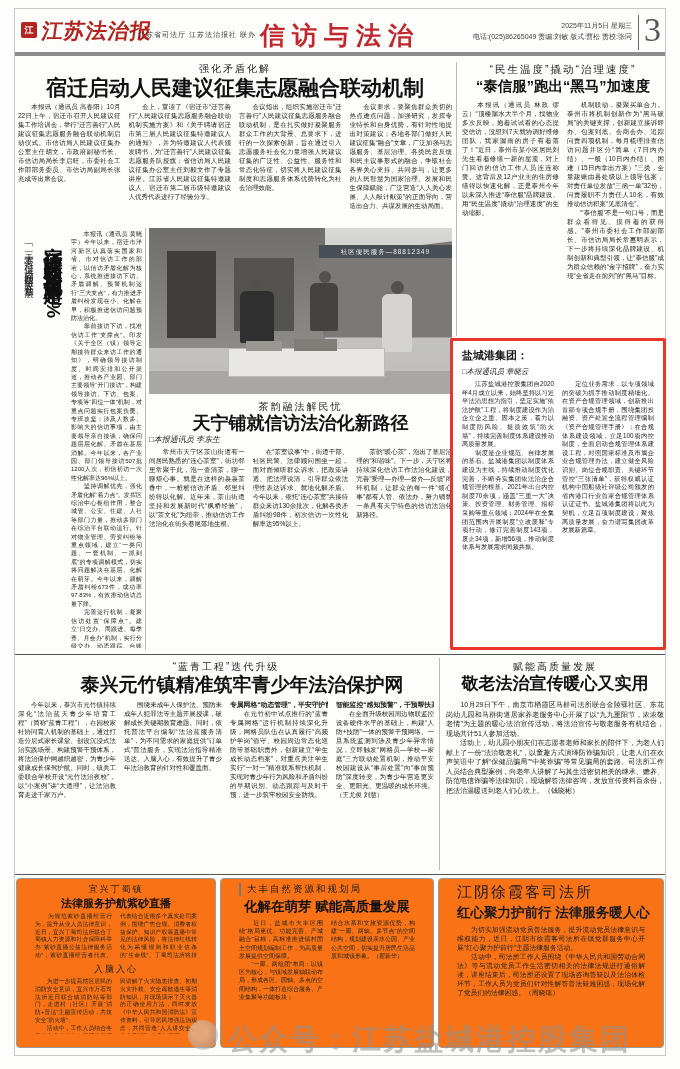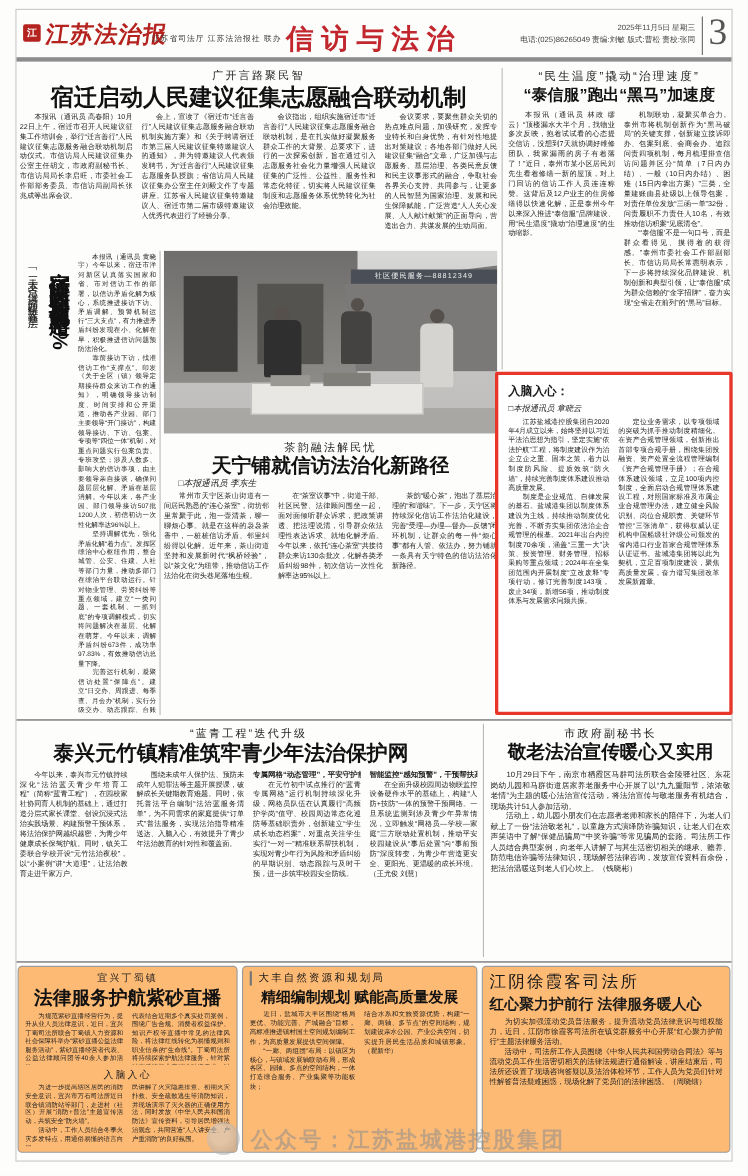--- a/index.html
+++ b/index.html
@@ -26,34 +26,34 @@
   .vline { background:#b9b9b9; width:1px; }
   .hline { background:#555; height:1px; }
   
   .v { writing-mode:vertical-rl; }
   .rail-kicker { font-size:9.5px; letter-spacing:3px; color:#222; }
   .rail-headline { font-size:19px; font-weight:bold; letter-spacing:3px; color:#111; }
   .rail-body { font-size:6px; line-height:8.4px; }
   
   .redbox { border:3px solid #e8362a; border-radius:2px; background:#fff; padding:7px 9px; }
   
-  .bbox { border:1px solid #9a9a9a; border-radius:4px; padding:4px 6px; background:#fdba74; }
+  .bbox { border:1px solid #9a9a9a; border-radius:4px; padding:4px 18px; background:#f97316; }
   
   .photo { background:linear-gradient(#d8d8d6 0%,#c9c9c7 30%,#bdbcba 100%); overflow:hidden; }
   .ph-bldg { position:absolute; left:0; top:0; width:58%; height:72%; background:linear-gradient(#6f6e6c,#8d8b88); }
   .ph-door { position:absolute; background:#3f3e3d; }
   .ph-tent { position:absolute; right:0; top:8%; width:46%; height:58%; background:#7a7977; clip-path:polygon(0 18%,100% 0,100% 100%,8% 100%); }
   .ph-banner { position:absolute; right:0; top:10%; width:44%; height:13px; background:#4a4f57; color:#eee; font-size:6.5px; line-height:13px; text-align:center; letter-spacing:1px; overflow:hidden; }
   .ph-person { position:absolute; background:#3a3a3a; border-radius:6px 6px 2px 2px; }
   .ph-head { position:absolute; background:#55504b; border-radius:50%; }
   .ph-table { position:absolute; background:#e8e7e4; border:1px solid #bbb; }
   .ph-item { position:absolute; background:#9a9892; }
   .ph-ground { position:absolute; left:0; bottom:0; width:100%; height:14%; background:#a9a7a3; }
   
-  .watermark { display:flex; align-items:flex-end; gap:10px; color:#8f8f8f; opacity:.55; font-size:20px; font-weight:bold; letter-spacing:2px; white-space:nowrap; z-index:40; }
+  .watermark { display:flex; align-items:flex-start; gap:10px; color:#8f8f8f; opacity:.55; font-size:29px; font-weight:bold; letter-spacing:2px; white-space:nowrap; z-index:40; }
   .wm-circle { width:30px; height:30px; border-radius:50%; background:radial-gradient(circle at 40% 40%, #cfcfcf 30%, #8f8f8f 100%); flex:0 0 auto; }
 </style>
 </head>
 <body>
 
 <div id="page">
 
   <div class="abs frame" style="left:14px; top:8px; width:652px; height:1048px;"></div>
 
   <div class="abs" style="left:21px; top:22px;">
@@ -63,21 +63,21 @@
   <div class="abs organizer" style="left:138px; top:30px;">江苏省司法厅  江苏法治报社  联办</div>
   <div class="abs section-title" style="left:0; top:19px; width:680px; text-align:center;">信访与法治</div>
   <div class="abs head-info" style="left:430px; top:20px; width:202px;">
     <div>2025年11月5日  星期三</div>
     <div>电话:(025)86265049  责编:刘敏  版式:曹松  责校:张同</div>
   </div>
   <div class="abs" style="left:638px; top:15px; width:1px; height:35px; background:#666;"></div>
   <div class="abs page-num" style="left:644px; top:13px;">3</div>
   <div class="abs gray-bar" style="left:15px; top:52px; width:650px; height:4px;"></div>
 
-  <div class="abs kicker" style="left:18px; top:62px; width:434px;">广开言路聚民智</div>
+  <div class="abs kicker" style="left:18px; top:62px; width:434px;">强化矛盾化解</div>
   <div class="abs headline" style="left:18px; top:74px; width:434px; font-size:21px;">宿迁启动人民建议征集志愿融合联动机制</div>
   <div class="abs cols" style="left:18px; top:102px; width:434px; height:122px;">
     <div class="col">　　本报讯（通讯员 高春阳）10月22日上午，宿迁市召开人民建议征集工作培训会，举行“迁言善行”人民建议征集志愿服务融合联动机制启动仪式。市信访局人民建议征集办公室主任胡文，市政府副秘书长、市信访局局长李启旺，市委社会工作部部务委员、市信访局副局长张兆成等出席会议。</div>
     <div class="col">　　会上，宣读了《宿迁市“迁言善行”人民建议征集志愿服务融合联动机制实施方案》和《关于聘请宿迁市第三届人民建议征集特邀建议人的通知》，并为特邀建议人代表颁发聘书，为“迁言善行”人民建议征集志愿服务队授旗；省信访局人民建议征集办公室主任刘毅文作了专题讲座。江苏省人民建议征集特邀建议人、宿迁市第二届市级特邀建议人优秀代表进行了经验分享。</div>
     <div class="col">　　会议指出，组织实施宿迁市“迁言善行”人民建议征集志愿服务融合联动机制，是在扎实做好凝聚服务群众工作的大背景、总要求下，进行的一次探索创新，旨在通过引入志愿服务社会化力量增强人民建议征集的广泛性、公益性、服务性和常态化特征，切实将人民建议征集制度和志愿服务体系优势转化为社会治理效能。</div>
     <div class="col">　　会议要求，要聚焦群众关切的热点难点问题，加强研究，发挥专业特长和自身优势，有针对性地提出对策建议；各地各部门做好人民建议征集“融合”文章，广泛加强与志愿服务、基层治理、各类民意反馈和民主议事形式的融合，争取社会各界关心支持、共同参与，让更多的人民智慧为国家治理、发展和民生保障赋能，广泛营造“人人关心发展、人人献计献策”的正面导向，营造出合力、共谋发展的生动局面。</div>
   </div>
 
   <div class="abs vline" style="left:456px; top:62px; height:274px;"></div>
 
@@ -102,49 +102,49 @@
     <div class="ph-head" style="left:56%; top:26%; width:12px; height:12px;"></div>
     <div class="ph-person" style="left:53%; top:33%; width:28px; height:48px; background:#454341;"></div>
     <div class="ph-head" style="left:80%; top:32%; width:13px; height:13px;"></div>
     <div class="ph-person" style="left:77%; top:40%; width:30px; height:58px; background:#d6d4d0;"></div>
     <div class="ph-table" style="left:26%; top:72%; width:52%; height:18%;"></div>
     <div class="ph-item" style="left:32%; top:68%; width:12%; height:6%;"></div>
     <div class="ph-item" style="left:48%; top:67%; width:14%; height:7%; background:#807e78;"></div>
   </div>
   <div class="abs headline" style="left:149px; top:411px; width:303px; font-size:18px;">天宁铺就信访法治化新路径</div>
   <div class="abs kicker" style="left:149px; top:400px; width:303px;">茶韵融法解民忧</div>
-  <div class="abs byline" style="left:162px; top:434px;">□本报通讯员  李东生</div>
+  <div class="abs byline" style="left:149px; top:434px;">□本报通讯员  李东生</div>
   <div class="abs cols" style="left:149px; top:447px; width:303px; height:201px;">
     <div class="col">　　常州市天宁区茶山街道有一间居民熟悉的“连心茶室”，街坊邻里常聚于此，泡一壶清茶，聊一聊烦心事。就是在这样的袅袅茶香中，一桩桩信访矛盾、邻里纠纷得以化解。近年来，茶山街道坚持和发展新时代“枫桥经验”，以“茶文化”为纽带，推动信访工作法治化在街头巷尾落地生根。</div>
     <div class="col">　　在“茶室议事”中，街道干部、社区民警、法律顾问围坐一起，面对面倾听群众诉求，把政策讲透、把法理说清，引导群众依法理性表达诉求、就地化解矛盾。今年以来，依托“连心茶室”共接待群众来访130余批次，化解各类矛盾纠纷98件，初次信访一次性化解率达95%以上。</div>
     <div class="col">　　茶韵“暖心茶”，泡出了基层治理的“和谐味”。下一步，天宁区将持续深化信访工作法治化建设，完善“受理—办理—督办—反馈”闭环机制，让群众的每一件“烦心事”都有人管、依法办，努力铺就一条具有天宁特色的信访法治化新路径。</div>
   </div>
 
   <div class="abs kicker" style="left:462px; top:63px; width:202px; font-size:10.5px;">“民生温度”撬动“治理速度”</div>
   <div class="abs headline" style="left:462px; top:77px; width:202px; font-size:14.5px;">“泰信服”跑出“黑马”加速度</div>
   <div class="abs cols" style="left:462px; top:100px; width:202px; height:233px;">
     <div class="col">　　本报讯（通讯员 林政 缪云）“顶楼漏水大半个月，找物业多次反映，抱着试试看的心态提交信访，没想到7天就协调好维修团队，我家漏雨的房子有着落了！”近日，泰州市某小区居民刘先生看着修缮一新的屋顶，对上门回访的信访工作人员连连称赞。这背后及12户业主的住房修缮得以快速化解，正是泰州今年以来深入推进“泰信服”品牌建设、用“民生温度”撬动“治理速度”的生动缩影。</div>
     <div class="col">　　机制联动，凝聚买单合力。泰州市将机制创新作为“黑马破局”的关键支撑，创新建立接诉即办、包案到底、会商会办、追踪问责四项机制，每月梳理排查信访问题并区分“简单（7日内办结）、一般（10日内办结）、困难（15日内拿出方案）”三类，全量建账由县处级以上领导包案，对责任单位发放“三函一单”32份，问责履职不力责任人10名，有效推动信访积案“见底清仓”。
 　　“‘泰信服’不是一句口号，而是群众看得见、摸得着的获得感。”泰州市委社会工作部副部长、市信访局局长常惠明表示，下一步将持续深化品牌建设、机制创新和典型引领，让“泰信服”成为群众信赖的“金字招牌”，奋力实现“全省走在前列”的“黑马”目标。</div>
   </div>
 
   <div class="abs redbox" style="left:450px; top:338px; width:216px; height:312px;">
-    <div style="font-size:11px; font-weight:bold;">入脑入心：</div>
+    <div style="font-size:11px; font-weight:bold;">盐城港集团：</div>
     <div class="byline" style="font-size:7.5px; margin-top:4px;">□本报通讯员  章晓云</div>
     <div class="cols" style="margin-top:3px; height:248px;">
       <div class="col" style="font-size:6.3px; line-height:8.6px;">　　江苏盐城港控股集团自2020年4月成立以来，始终坚持以习近平法治思想为指引，坚定实施“依法护航”工程，将制度建设作为治企立企之重、固本之策，着力以制度防风险、提质效筑“防火墙”，持续完善制度体系建设推动高质量发展。
 　　制度是企业规范、自律发展的基石。盐城港集团以制度体系建设为主线，持续推动制度优化完善，不断夯实集团依法治企合规管理的根基。2021年出台内控制度70余项，涵盖“三重一大”决策、投资管理、财务管理、招标采购等重点领域；2024年在全集团范围内开展制度“立改废释”专项行动，修订完善制度143项，废止34项，新增56项，推动制度体系与发展需求同频共振。</div>
       <div class="col" style="font-size:6.3px; line-height:8.6px;">　　定位业务需求，以专项领域的突破为抓手推动制度精细化。在资产合规管理领域，创新推出首部专项合规手册，围绕集团投融资、资产处置全流程管理编制《资产合规管理手册》；在合规体系建设领域，立足100项内控制度，全面启动合规管理体系建设工程，对照国家标准及市属企业合规管理办法，建立健全风险识别、岗位合规职责、关键环节管控“三张清单”，获得权威认证机构中国船级社评级公司颁发的省内港口行业首家合规管理体系认证证书。盐城港集团将以此为契机，立足百项制度建设，聚焦高质量发展，奋力谱写集团改革发展新篇章。</div>
     </div>
   </div>
 
   <div class="abs hline" style="left:15px; top:654px; width:650px;"></div>
 
   <div class="abs kicker" style="left:18px; top:660px; width:416px;">“蓝青工程”迭代升级</div>
-  <div class="abs headline" style="left:2px; top:672px; width:416px; font-size:19px;">泰兴元竹镇精准筑牢青少年法治保护网</div>
+  <div class="abs headline" style="left:34px; top:672px; width:416px; font-size:19px;">泰兴元竹镇精准筑牢青少年法治保护网</div>
   <div class="abs cols" style="left:18px; top:700px; width:416px; height:170px;">
     <div class="col" style="white-space:normal;">
       <div class="subhead"></div>
       <div class="coltext">　　今年以来，泰兴市元竹镇持续深化“法治蓝天青少年培育工程”（简称“蓝青工程”），在园校家社协同育人机制的基础上，通过打造分层式家长课堂、创设沉浸式法治实践场景、构建预警干预体系，将法治保护网越织越密，为青少年健康成长保驾护航。同时，镇关工委联合学校开设“元竹法治夜校”，以“小案例”讲“大道理”，让法治教育走进千家万户。</div>
     </div>
     <div class="col" style="white-space:normal;">
       <div class="subhead"></div>
       <div class="coltext">　　围绕未成年人保护法、预防未成年人犯罪法等主题开展授课，破解成长关键期教育难题。同时，依托普法平台编制“法治蓝服务清单”，为不同需求的家庭提供“订单式”普法服务，实现法治指导精准送达、入脑入心，有效提升了青少年法治教育的针对性和覆盖面。</div>
     </div>
     <div class="col" style="white-space:normal;">
@@ -152,46 +152,46 @@
       <div class="coltext">　　在元竹初中试点推行的“蓝青专属网格”运行机制持续深化升级，网格员队伍在认真履行“高频护学岗”值守、校园周边常态化巡防等基础职责外，创新建立“学生成长动态档案”，对重点关注学生实行“一对一”精准联系帮扶机制，实现对青少年行为风险和矛盾纠纷的早期识别、动态跟踪与及时干预，进一步筑牢校园安全防线。</div>
     </div>
     <div class="col" style="white-space:normal;">
       <div class="subhead">智能监控“感知预警”，干预帮扶高效及时</div>
       <div class="coltext">　　在全面升级校园周边物联监控设备硬件水平的基础上，构建“人防+技防”一体的预警干预网络。一旦系统监测到涉及青少年异常情况，立即触发“网格员—学校—家庭”三方联动处置机制，推动平安校园建设从“事后处置”向“事前预防”深度转变，为青少年营造更安全、更阳光、更温暖的成长环境。（王尤俊 刘慧）</div>
     </div>
   </div>
 
   <div class="abs vline" style="left:439px; top:658px; height:212px;"></div>
 
-  <div class="abs kicker" style="left:446px; top:660px; width:218px;">市政府副秘书长</div>
+  <div class="abs kicker" style="left:446px; top:660px; width:218px;">赋能高质量发展</div>
   <div class="abs headline" style="left:446px; top:672px; width:218px; font-size:17px;">敬老法治宣传暖心又实用</div>
   <div class="abs col" style="left:446px; top:700px; width:218px; height:170px; font-size:7px; line-height:9.5px; flex:none;">　　10月29日下午，南京市栖霞区马群司法所联合金陵驿社区、东花岗幼儿园和马群街道居家养老服务中心开展了以“九九重阳节，浓浓敬老情”为主题的暖心法治宣传活动，将法治宣传与敬老服务有机结合，现场共计51人参加活动。
 　　活动上，幼儿园小朋友们在志愿者老师和家长的陪伴下，为老人们献上了一份“法治敬老礼”，以童趣方式演绎防诈骗知识，让老人们在欢声笑语中了解“保健品骗局”“中奖诈骗”等常见骗局的套路。司法所工作人员结合典型案例，向老年人讲解了与其生活密切相关的继承、赡养、防范电信诈骗等法律知识，现场解答法律咨询，发放宣传资料百余份，把法治温暖送到老人们心坎上。（钱晓彬）</div>
 
   <div class="abs hline" style="left:15px; top:874px; width:650px;"></div>
 
   <div class="abs bbox" style="left:16px; top:878px; width:200px; height:170px;">
     <div class="kicker" style="font-size:9px;">宜兴丁蜀镇</div>
-    <div class="headline" style="font-size:17px;">法律服务护航紫砂直播</div>
+    <div class="headline" style="font-size:11px;">法律服务护航紫砂直播</div>
     <div class="cols" style="margin-top:2px; height:47px;">
       <div class="col" style="font-size:5.8px; line-height:7.8px;">　　为规范紫砂直播经营行为，提升从业人员法律意识，近日，宜兴丁蜀司法所联合丁蜀镇人力资源和社会保障科举办“紫砂直播公益法律服务活动”，紫砂直播经营者代表、公益法律顾问团等40余人参加活动。
 　　活动现场，丁蜀镇人力资源和社会保障科工作人员围绕电商注册经营进行了纲要宣讲，保障从业人员权益；律师</div>
       <div class="col" style="font-size:5.8px; line-height:7.8px;">代表结合近期多个真实处罚案例，围绕广告合规、消费者权益保护、知识产权等直播中常见的法律风险，将法律红线转化为易懂规则和职业信条的“生命线”。丁蜀司法所将持续探索护航法律服务，针对紫砂直播等新业态精准对接需求，以专业力量护航产业在法治轨道上行稳致远。</div>
     </div>
     <div class="kicker" style="font-size:9px; margin-top:3px;">入脑入心</div>
     <div class="cols" style="margin-top:2px; height:56px;">
       <div class="col" style="font-size:5.8px; line-height:7.8px;">　　为进一步提高辖区居民的消防安全意识，宜兴市万石司法所近日联合镇消防站等部门，走进村（社区）开展“消防+普法”主题宣传活动，共筑安全“防火墙”。
 　　活动中，工作人员结合冬季火灾多发特点，用通俗易懂的语言向居</div>
       <div class="col" style="font-size:5.8px; line-height:7.8px;">民讲解了火灾隐患排查、初期火灾扑救、安全疏散逃生等消防知识，并现场演示了灭火器的正确使用方法，同时发放《中华人民共和国消防法》宣传资料，引导居民增强法治观念，共同营造“人人讲安全、户户重消防”的良好氛围。</div>
     </div>
   </div>
 
   <div class="abs bbox" style="left:220px; top:878px; width:214px; height:170px;">
     <div style="font-size:9.5px; letter-spacing:2px; border-left:2px solid #777; padding-left:6px;">大丰自然资源和规划局</div>
-    <div class="headline" style="font-size:13.5px; margin-top:2px;">精细编制规划  赋能高质量发展</div>
+    <div class="headline" style="font-size:13.5px; margin-top:2px;">化解在萌芽  赋能高质量发展</div>
     <div class="cols" style="margin-top:3px; height:126px;">
       <div class="col" style="font-size:6px; line-height:8.2px;">　　近日，盐城市大丰区围绕“格局更优、功能完善、产城融合”目标，高标准推进镇村国土空间规划编制工作，为高质量发展提供空间保障。
 　　“一廊、两组团”布局：以镇区为核心，与镇域发展轴联动布局，形成各区、园轴、多点的空间结构，一体打造综合服务、产业集聚等功能板块；</div>
       <div class="col" style="font-size:6px; line-height:8.2px;">结合水系和文旅资源优势，构建“一廊、两轴、多节点”的空间结构，规划建设亲水公园、产业公共空间，切实提升居民生活品质和城镇形象。（瞿新华）</div>
     </div>
   </div>
 
   <div class="abs bbox" style="left:438px; top:878px; width:226px; height:170px;">
     <div style="font-size:15px; letter-spacing:2px;">江阴徐霞客司法所</div>
     <div style="font-size:13.5px; font-weight:bold; margin-top:2px; white-space:nowrap;">红心聚力护前行  法律服务暖人心</div>

